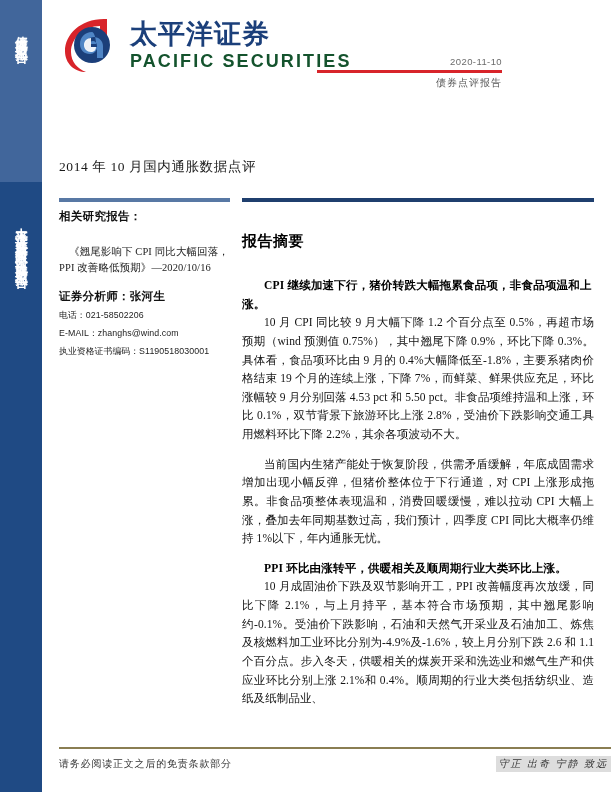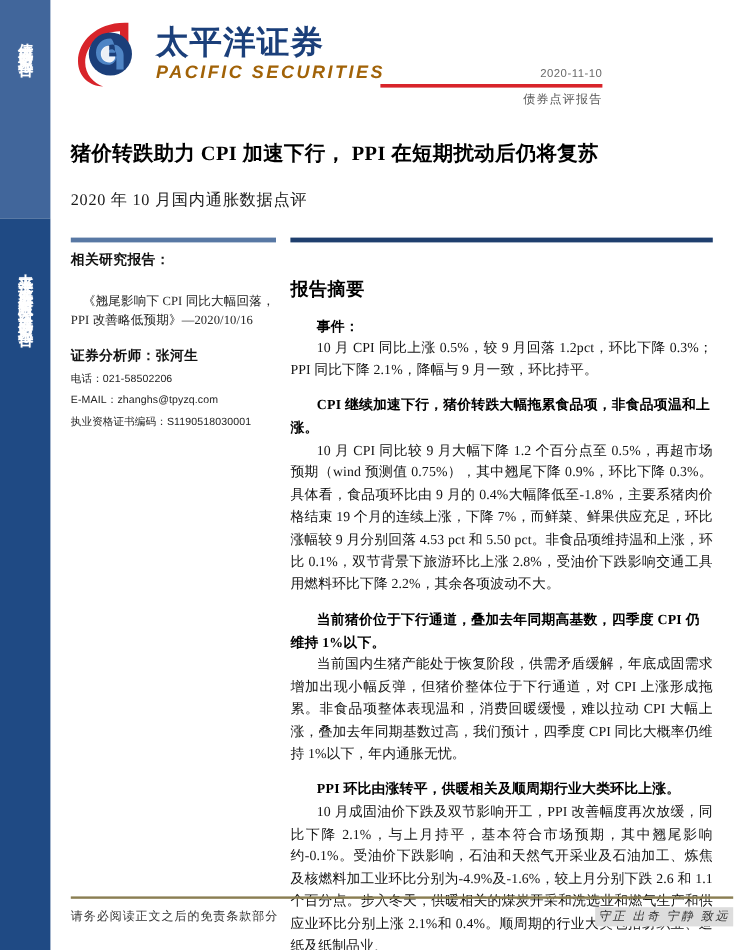--- a/index.html
+++ b/index.html
@@ -92,25 +92,24 @@
   .logo-cn {
     font-family: "Liberation Sans", "DejaVu Sans", sans-serif;
     font-weight: 700;
     font-size: 27px;
     color: #1b3f7a;
     letter-spacing: 1px;
   }
   .logo-en {
     font-family: "Liberation Sans", "DejaVu Sans", sans-serif;
     font-weight: 700;
-    font-size: 15px;
-    color: #a16207;
+    font-size: 18px;
+    color: #14532d;
     letter-spacing: 2.1px;
     margin-top: 4px;
-    font-style: italic;
   }
 
   .date-block {
     position: absolute;
     right: 22px;
     top: 56px;
     width: 185px;
     text-align: right;
   }
   .date-text {
@@ -309,53 +308,47 @@
       </div>
     </div>
 
     <div class="date-block">
       <div class="date-text">2020-11-10</div>
       <div class="date-rule"></div>
       <div class="date-sub">债券点评报告</div>
     </div>
   </div>
 
-  <div class="doc-title">猪价转跌助力 CPI 加速下行， PPI 在短期扰动后仍将复苏</div>
-  <div class="doc-subtitle">2020 年 10 月国内通胀数据点评</div>
+  <div class="doc-subtitle">2014 年 10 月国内通胀数据点评</div>
 
   <div class="col-left">
     <div class="rule-left"></div>
 
     <div class="box-head">相关研究报告：</div>
     <div class="related-item">《翘尾影响下 CPI 同比大幅回落，PPI 改善略低预期》—2020/10/16</div>
 
     <div class="analyst-name">证券分析师：张河生</div>
     <div class="analyst-line">电话：021-58502206</div>
-    <div class="analyst-line">E-MAIL：zhanghs@tpyzq.com</div>
+    <div class="analyst-line">E-MAIL：zhanghs@wind.com</div>
     <div class="analyst-line">执业资格证书编码：S1190518030001</div>
   </div>
 
   <div class="col-right">
     <div class="rule-right"></div>
     <div class="section-title">报告摘要</div>
 
-    <div>
-      <div class="sub-head">事件：</div>
-      <div class="para">10 月 CPI 同比上涨 0.5%，较 9 月回落 1.2pct，环比下降 0.3%；PPI 同比下降 2.1%，降幅与 9 月一致，环比持平。</div>
-    </div>
     <div class="gap"></div>
 
     <div>
       <div class="lead-bold">CPI 继续加速下行，猪价转跌大幅拖累食品项，非食品项温和上涨。</div>
       <div class="para">10 月 CPI 同比较 9 月大幅下降 1.2 个百分点至 0.5%，再超市场预期（wind 预测值 0.75%），其中翘尾下降 0.9%，环比下降 0.3%。具体看，食品项环比由 9 月的 0.4%大幅降低至-1.8%，主要系猪肉价格结束 19 个月的连续上涨，下降 7%，而鲜菜、鲜果供应充足，环比涨幅较 9 月分别回落 4.53 pct 和 5.50 pct。非食品项维持温和上涨，环比 0.1%，双节背景下旅游环比上涨 2.8%，受油价下跌影响交通工具用燃料环比下降 2.2%，其余各项波动不大。</div>
     </div>
     <div class="gap"></div>
 
     <div>
-      <div class="lead-bold">当前猪价位于下行通道，叠加去年同期高基数，四季度 CPI 仍维持 1%以下。</div>
       <div class="para">当前国内生猪产能处于恢复阶段，供需矛盾缓解，年底成固需求增加出现小幅反弹，但猪价整体位于下行通道，对 CPI 上涨形成拖累。非食品项整体表现温和，消费回暖缓慢，难以拉动 CPI 大幅上涨，叠加去年同期基数过高，我们预计，四季度 CPI 同比大概率仍维持 1%以下，年内通胀无忧。</div>
     </div>
     <div class="gap"></div>
 
     <div>
       <div class="lead-bold">PPI 环比由涨转平，供暖相关及顺周期行业大类环比上涨。</div>
       <div class="para">10 月成固油价下跌及双节影响开工，PPI 改善幅度再次放缓，同比下降 2.1%，与上月持平，基本符合市场预期，其中翘尾影响约-0.1%。受油价下跌影响，石油和天然气开采业及石油加工、炼焦及核燃料加工业环比分别为-4.9%及-1.6%，较上月分别下跌 2.6 和 1.1 个百分点。步入冬天，供暖相关的煤炭开采和洗选业和燃气生产和供应业环比分别上涨 2.1%和 0.4%。顺周期的行业大类包括纺织业、造纸及纸制品业、</div>
     </div>
   </div>
 

